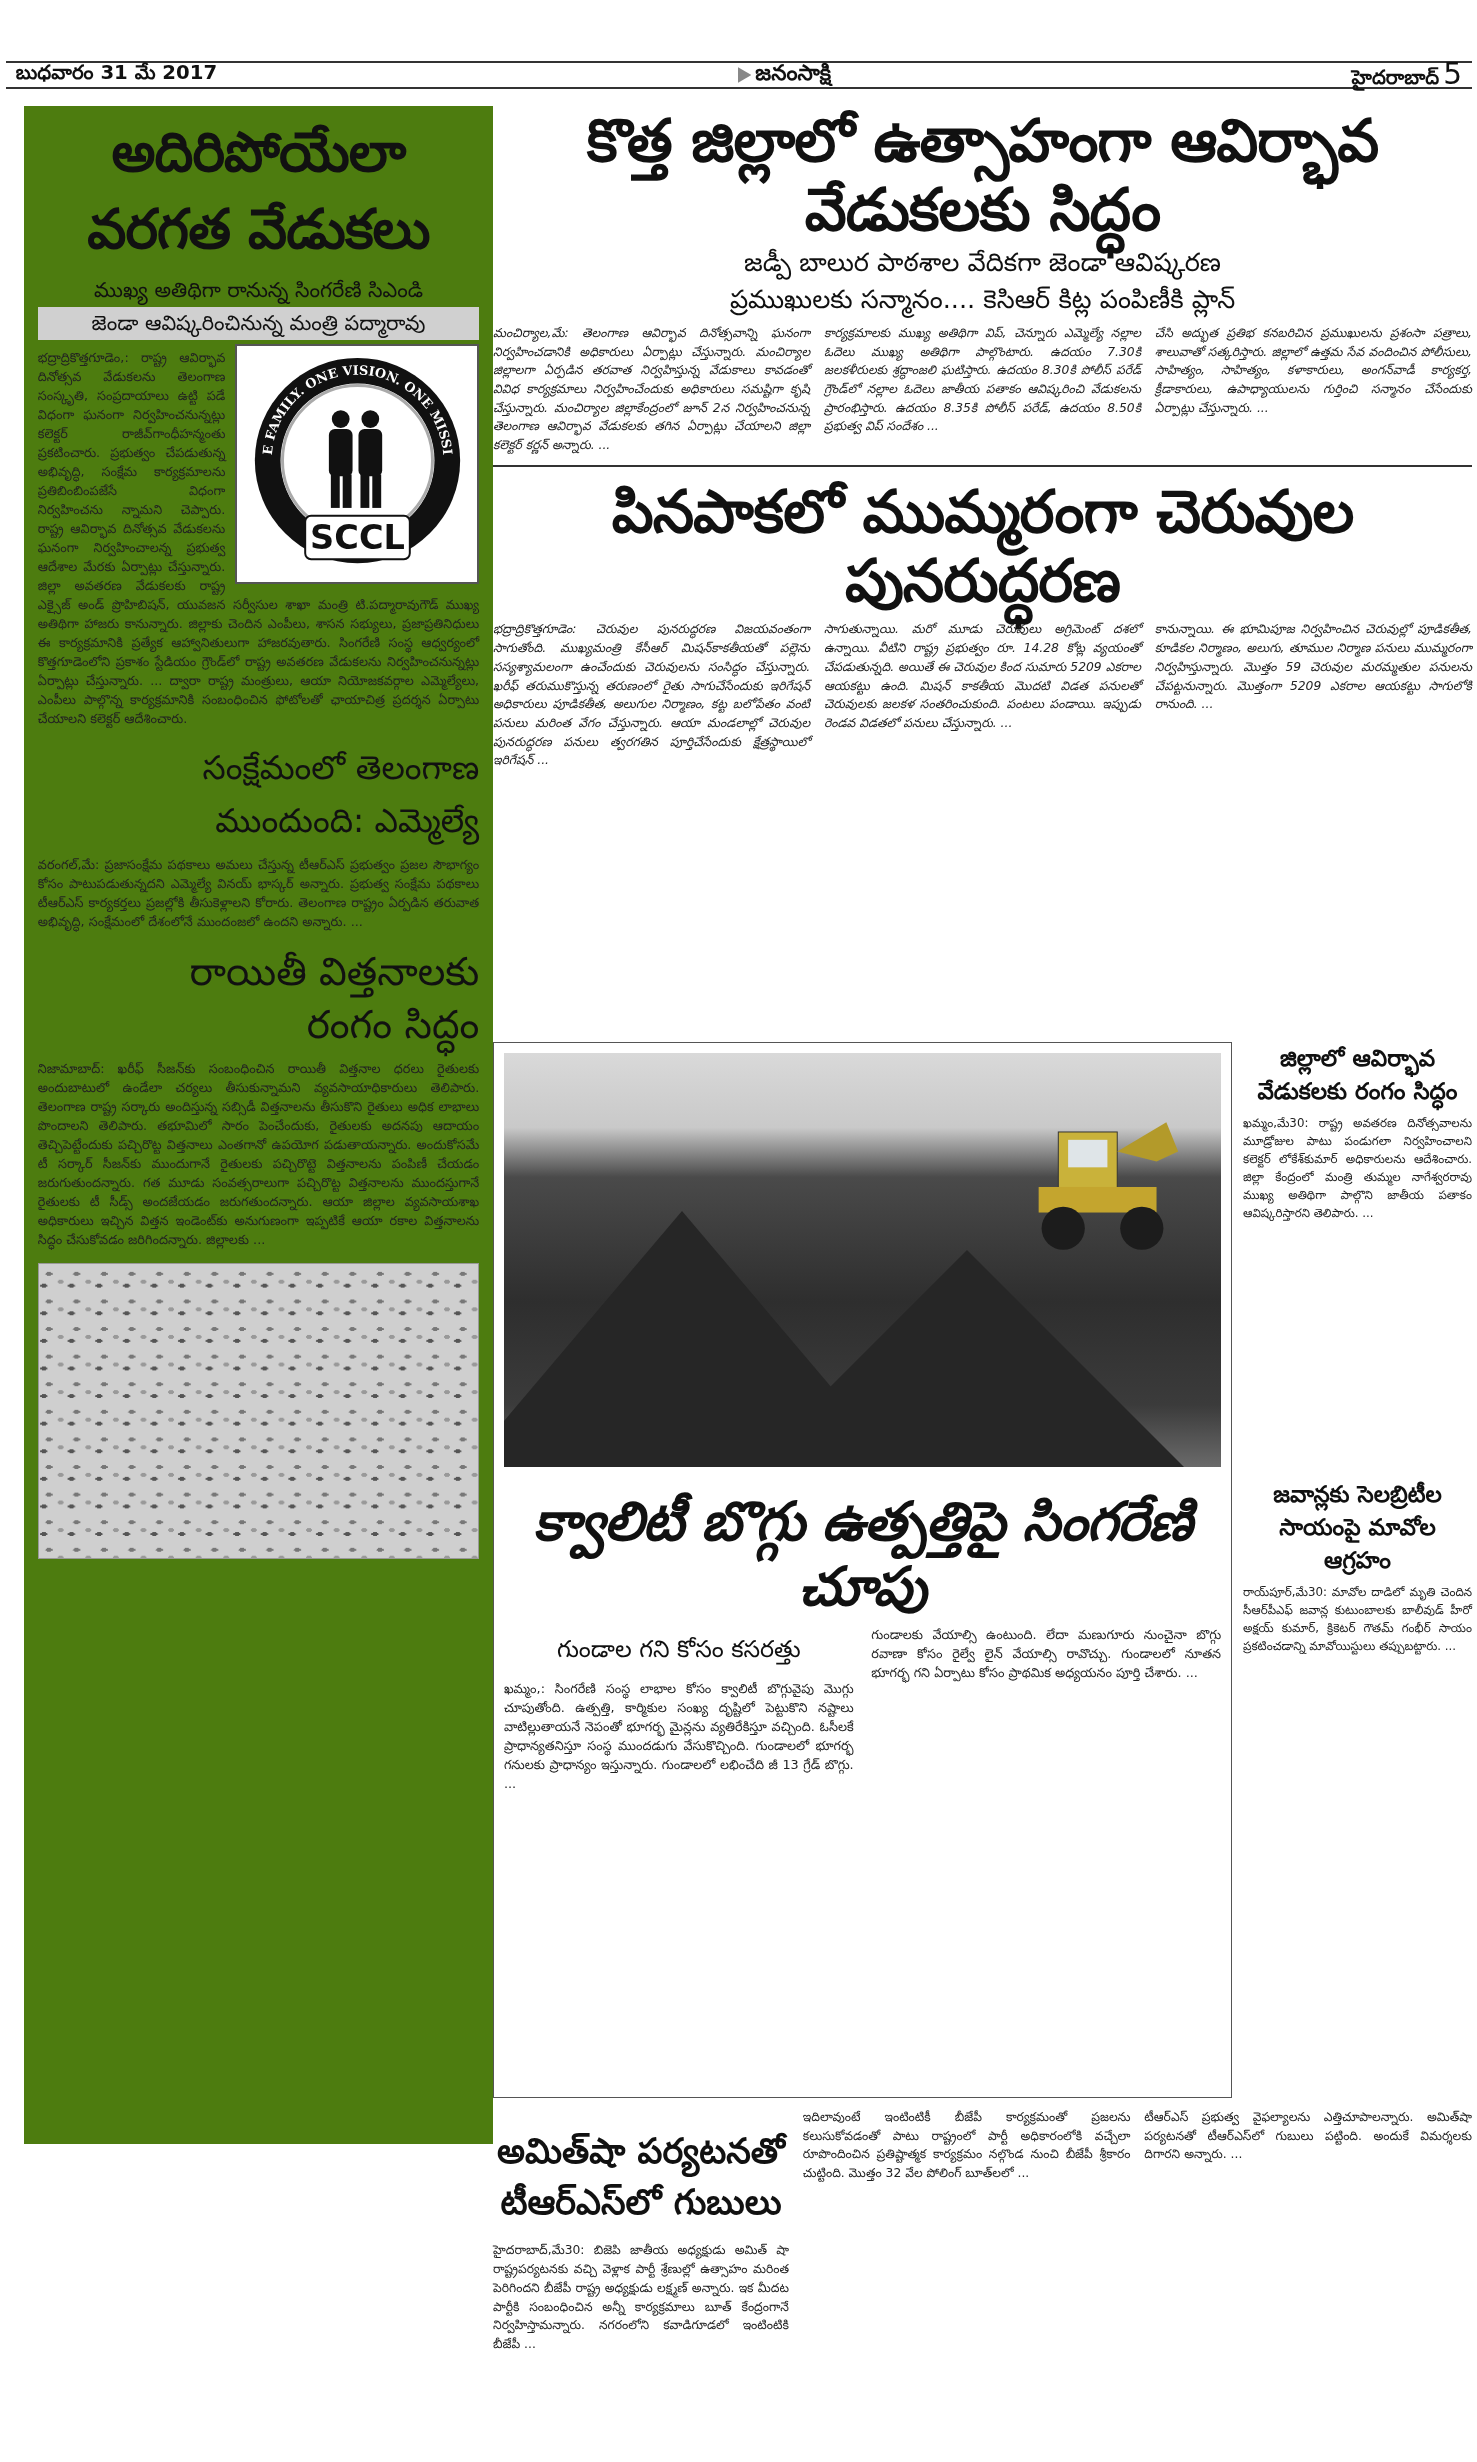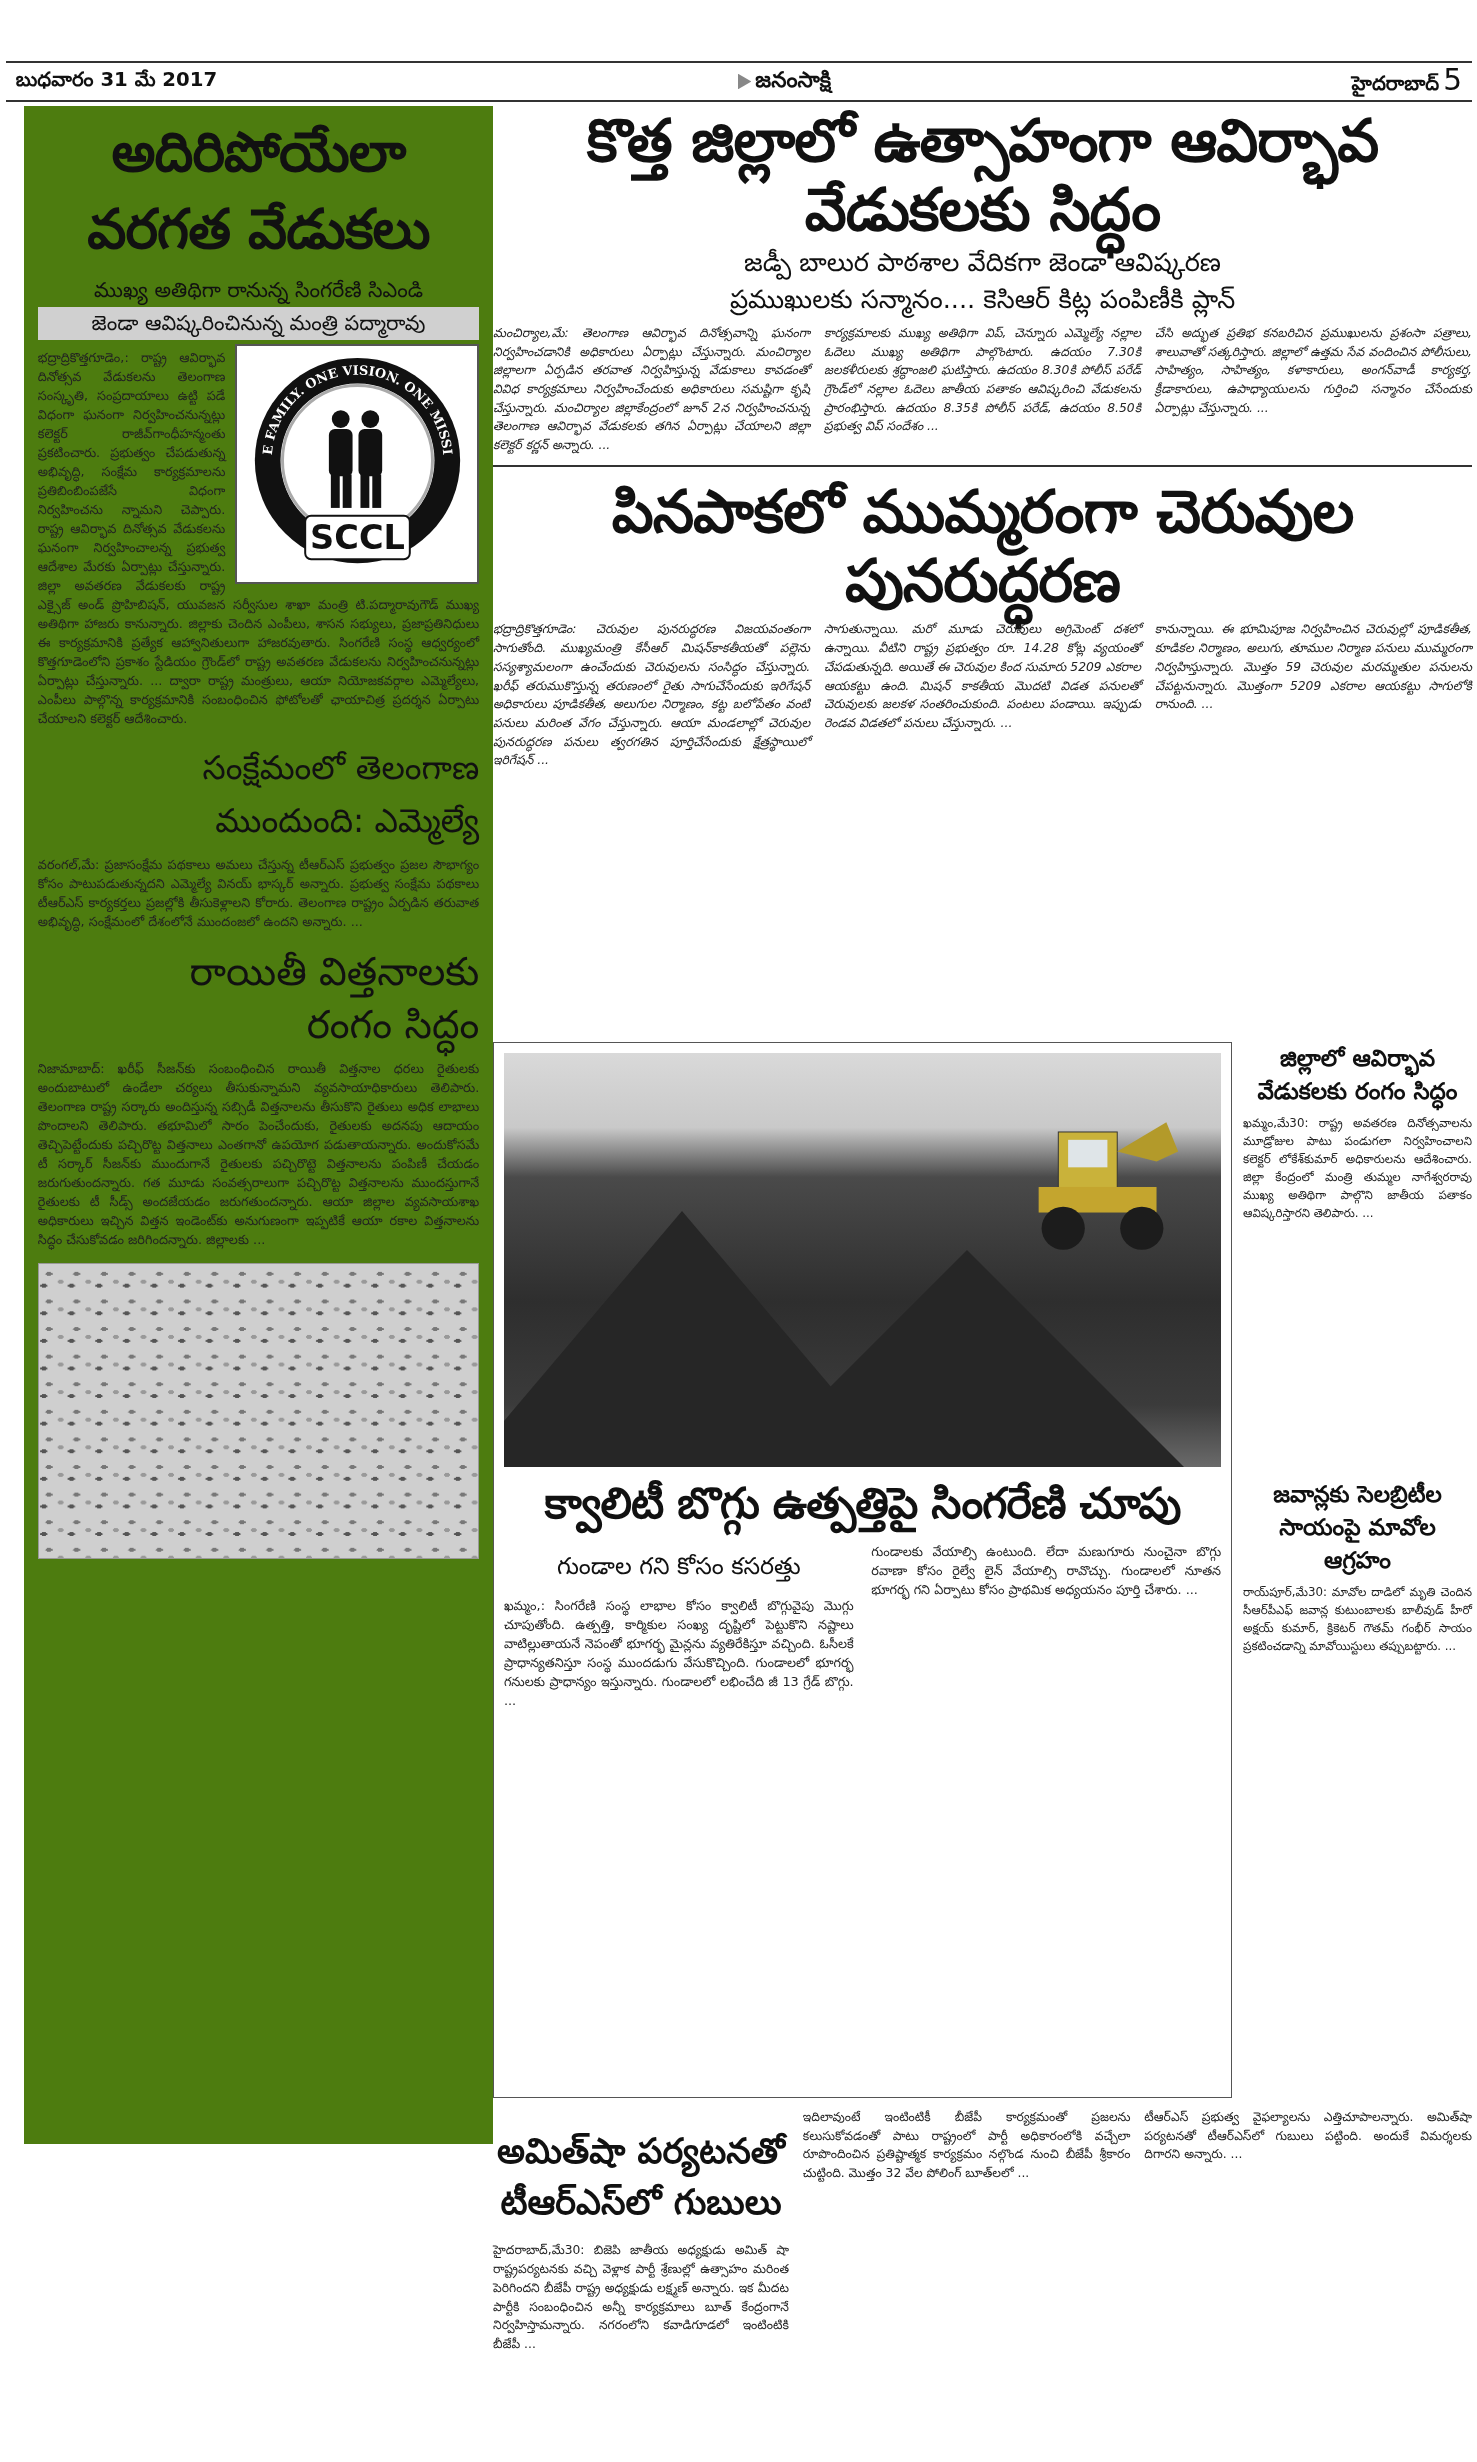--- a/index.html
+++ b/index.html
@@ -1,17 +1,17 @@
 <!DOCTYPE html>
 <html><head>
 <meta charset="utf-8">
 <style>
   * { box-sizing: border-box; margin: 0; padding: 0; }
   body { width: 1478px; height: 2463px; background: #ffffff; font-family: "DejaVu Sans", sans-serif; color: #111; overflow: hidden; position: relative; }
-  .header { position: absolute; left: 5.9px; top: 61px; width: 1466px; height: 41px; border-top: 2px solid #333; border-bottom: 2px solid #333; display: flex; align-items: center; justify-content: space-between; padding: 0 9.9px; }
+  .header { position: absolute; left: 5.9px; top: 61px; width: 1466px; height: 28px; border-top: 2px solid #333; border-bottom: 2px solid #333; display: flex; align-items: center; justify-content: space-between; padding: 0 9.9px; }
   .header .date { font-size: 19.7px; font-weight: bold; }
   .header .masthead { font-size: 21.7px; font-weight: bold; display: flex; align-items: center; gap: 3.9px; }
   .header .masthead .logo-mark { display: inline-block; width: 13.8px; height: 15.8px; background: #888; clip-path: polygon(0 0, 100% 50%, 0 100%); }
   .header .city { font-size: 19.7px; font-weight: bold; }
   .header .city .pg { font-size: 29.6px; font-weight: normal; margin-left: 3.9px; }
 
   .leftcol { position: absolute; left: 24px; top: 106px; width: 469px; height: 2038px; background: #4d7c0f; padding: 7.9px 13.8px; overflow: hidden; }
   .lead-head { font-family: "DejaVu Sans", sans-serif; font-weight: bold; font-size: 55px; line-height: 77px; text-align: center; letter-spacing: -1px; }
   .lead-sub { font-size: 20.7px; line-height: 33px; text-align: center; }
   .body { font-size: 12.8px; line-height: 19px; text-align: justify; color: #222; }
@@ -27,21 +27,21 @@
   .main-head { font-size: 59px; font-weight: bold; line-height: 69px; text-align: center; letter-spacing: -1px; }
   .main-sub { font-size: 25.6px; line-height: 37px; text-align: center; }
   .cols3 { display: grid; grid-template-columns: repeat(3, 1fr); column-gap: 13.8px; margin-top: 5.9px; }
   .cols3 .body { font-size: 12.3px; line-height: 18.7px; font-style: italic; }
   .hr { height: 2px; background: #333; margin: 9.9px 0; }
 
   .coal-box { position: absolute; left: 493px; top: 1042px; width: 739px; height: 1056px; border: 1px solid #555; padding: 9.9px; }
   .coal-photo { width: 717px; height: 414px; background: linear-gradient(180deg, #d9d9d9 0%, #c9c9c9 18%, #4a4a4a 30%, #2e2e2e 60%, #3b3b3b 85%, #6a6a6a 100%); position: relative; overflow: hidden; }
   .coal-photo .pile { position: absolute; bottom: 0; width: 0; height: 0; border-left: 217px solid transparent; border-right: 217px solid transparent; border-bottom: 256px solid #262626; }
   .coal-photo .loader { position: absolute; right: 35px; top: 59px; width: 167px; height: 148px; }
-  .coal-head { font-size: 43px; font-weight: bold; line-height: 65px; text-align: center; margin-top: 4px; letter-spacing: -1px; }
+  .coal-head { font-size: 54px; font-weight: bold; line-height: 65px; text-align: center; margin-top: 22px; letter-spacing: -1px; font-style: italic; }
   .coal-cols { display: grid; grid-template-columns: 1fr 1fr; column-gap: 17.7px; margin-top: 5.9px; }
   .coal-sub { font-size: 23.6px; text-align: center; margin: 9.9px 0 11.8px; }
 
   .rightcol { position: absolute; left: 1243px; top: 1042px; width: 229px; }
   .right-head { font-size: 23px; font-weight: bold; line-height: 33px; text-align: center; margin-bottom: 5.9px; }
   .rightcol .body { font-size: 11.8px; line-height: 18px; }
 
   .amit-box { position: absolute; left: 493px; top: 2108px; width: 979px; }
   .amit-grid { display: grid; grid-template-columns: 296px 1fr 1fr; column-gap: 13.8px; }
   .amit-head { font-size: 35px; font-weight: bold; line-height: 51px; text-align: center; padding-top: 17.7px; }

